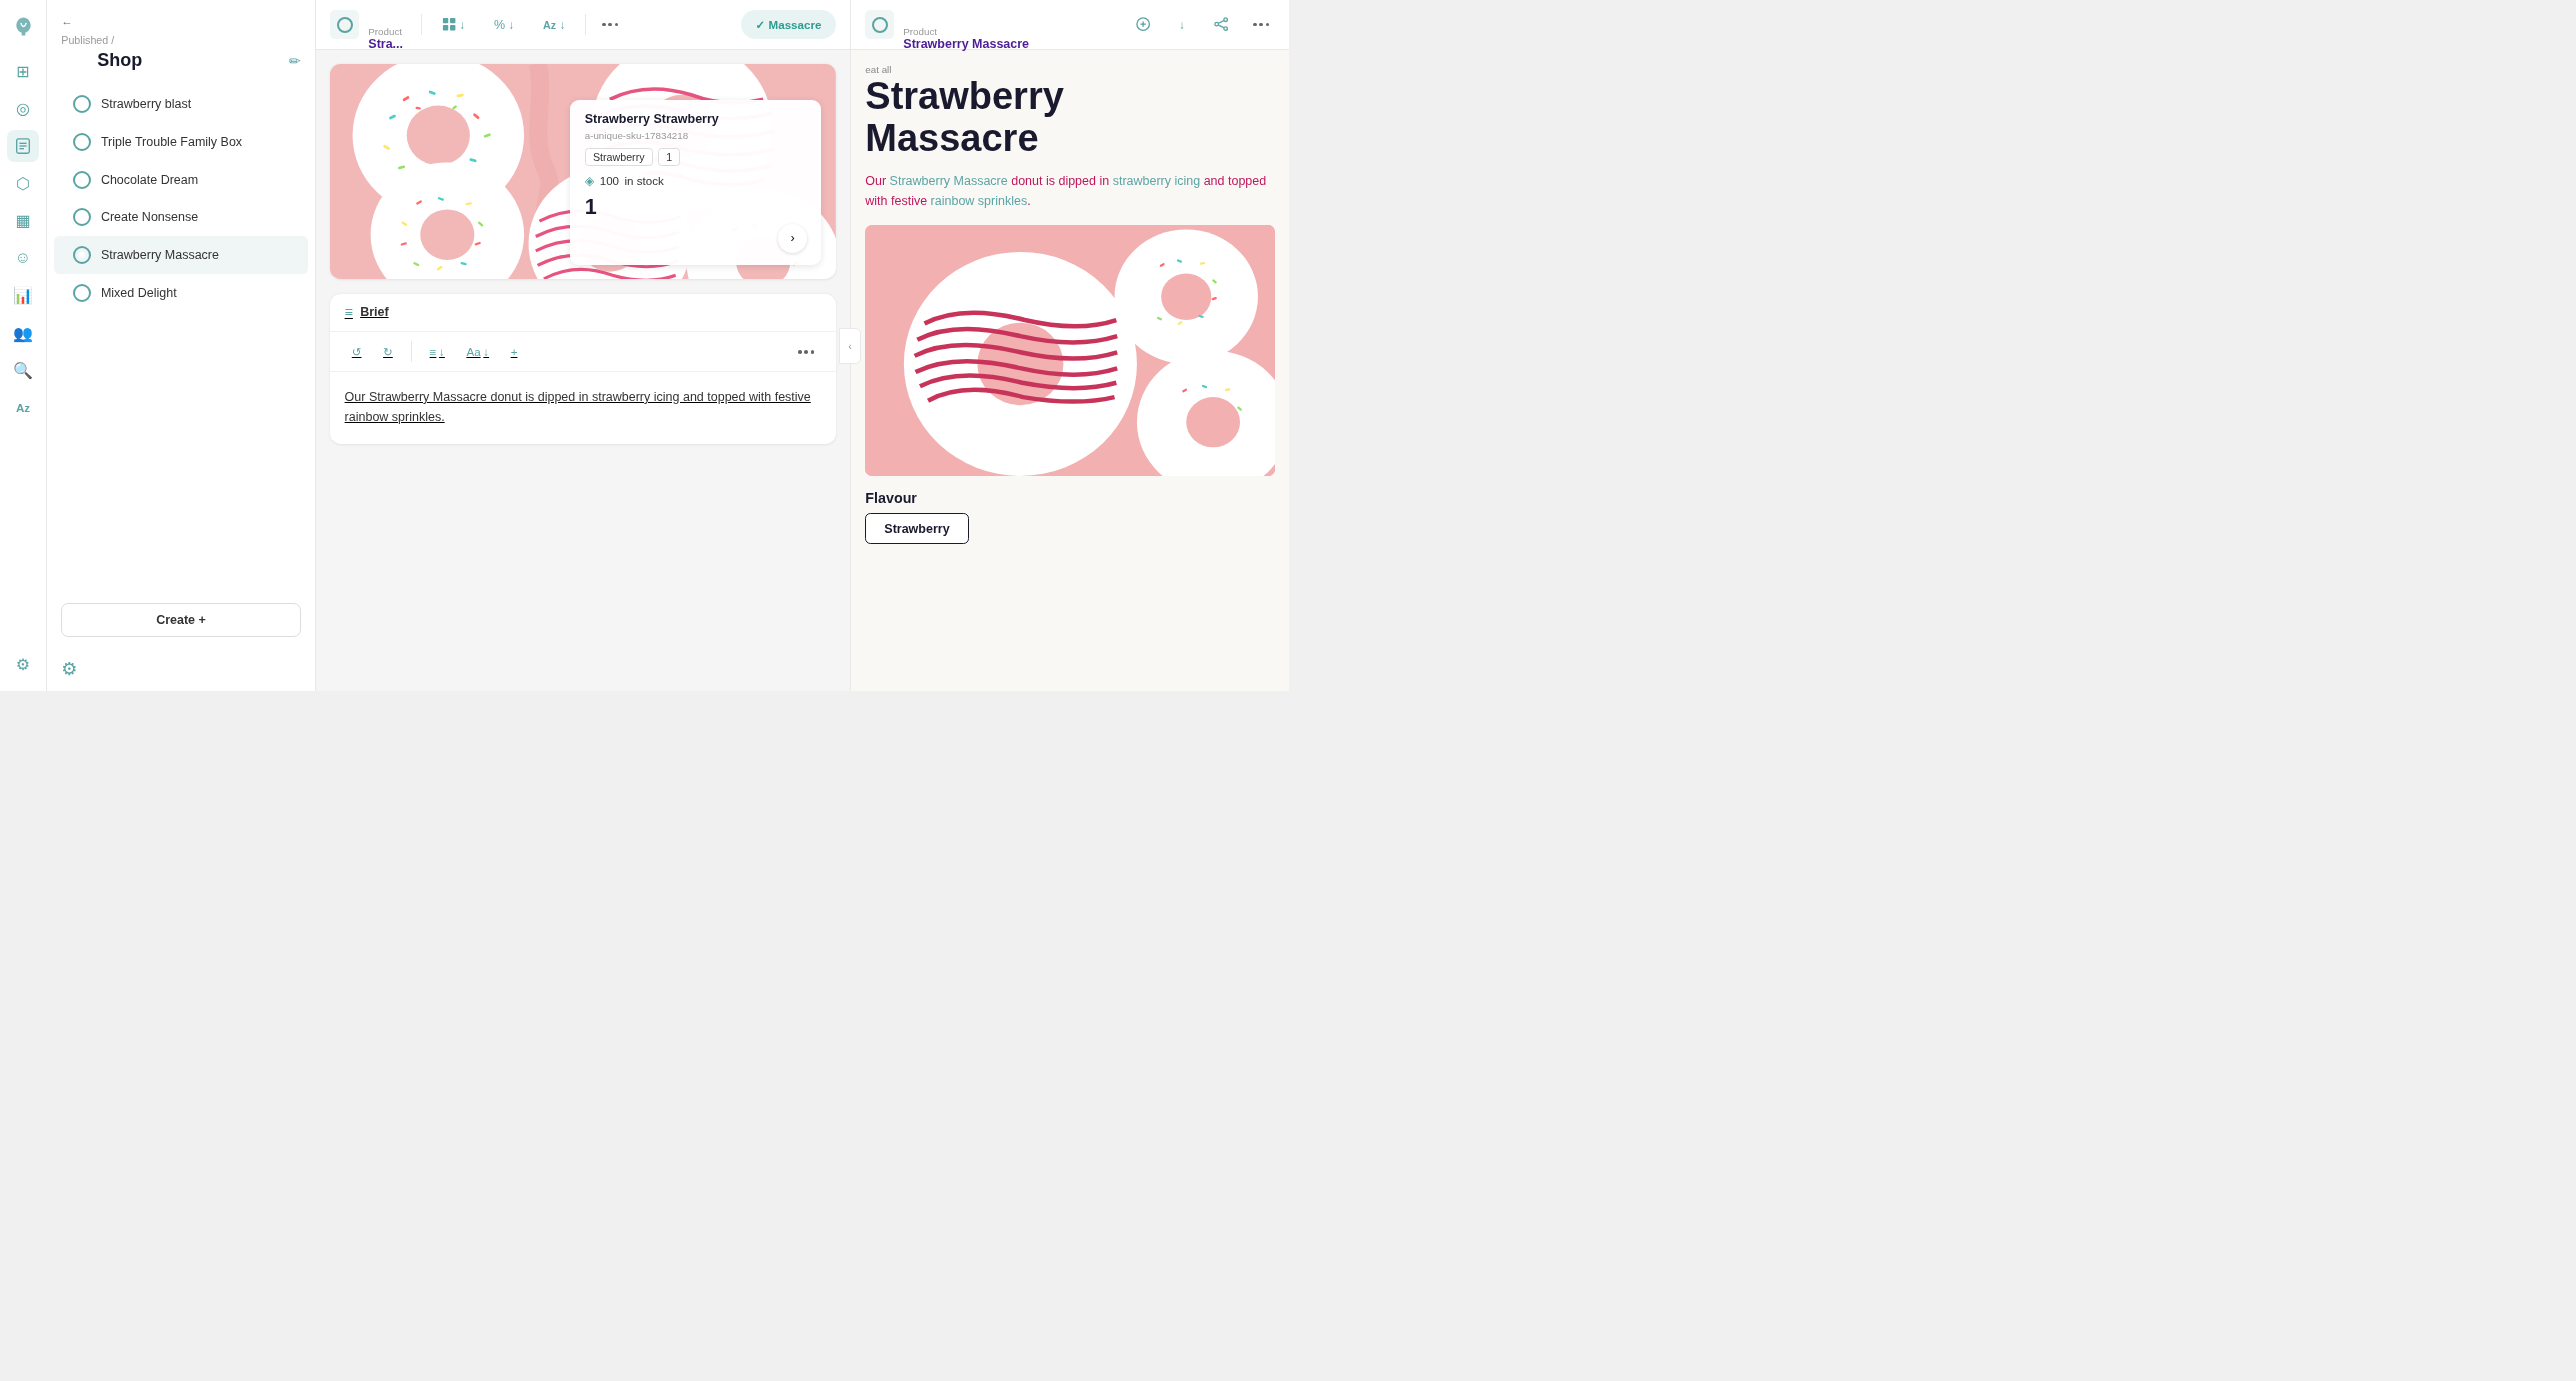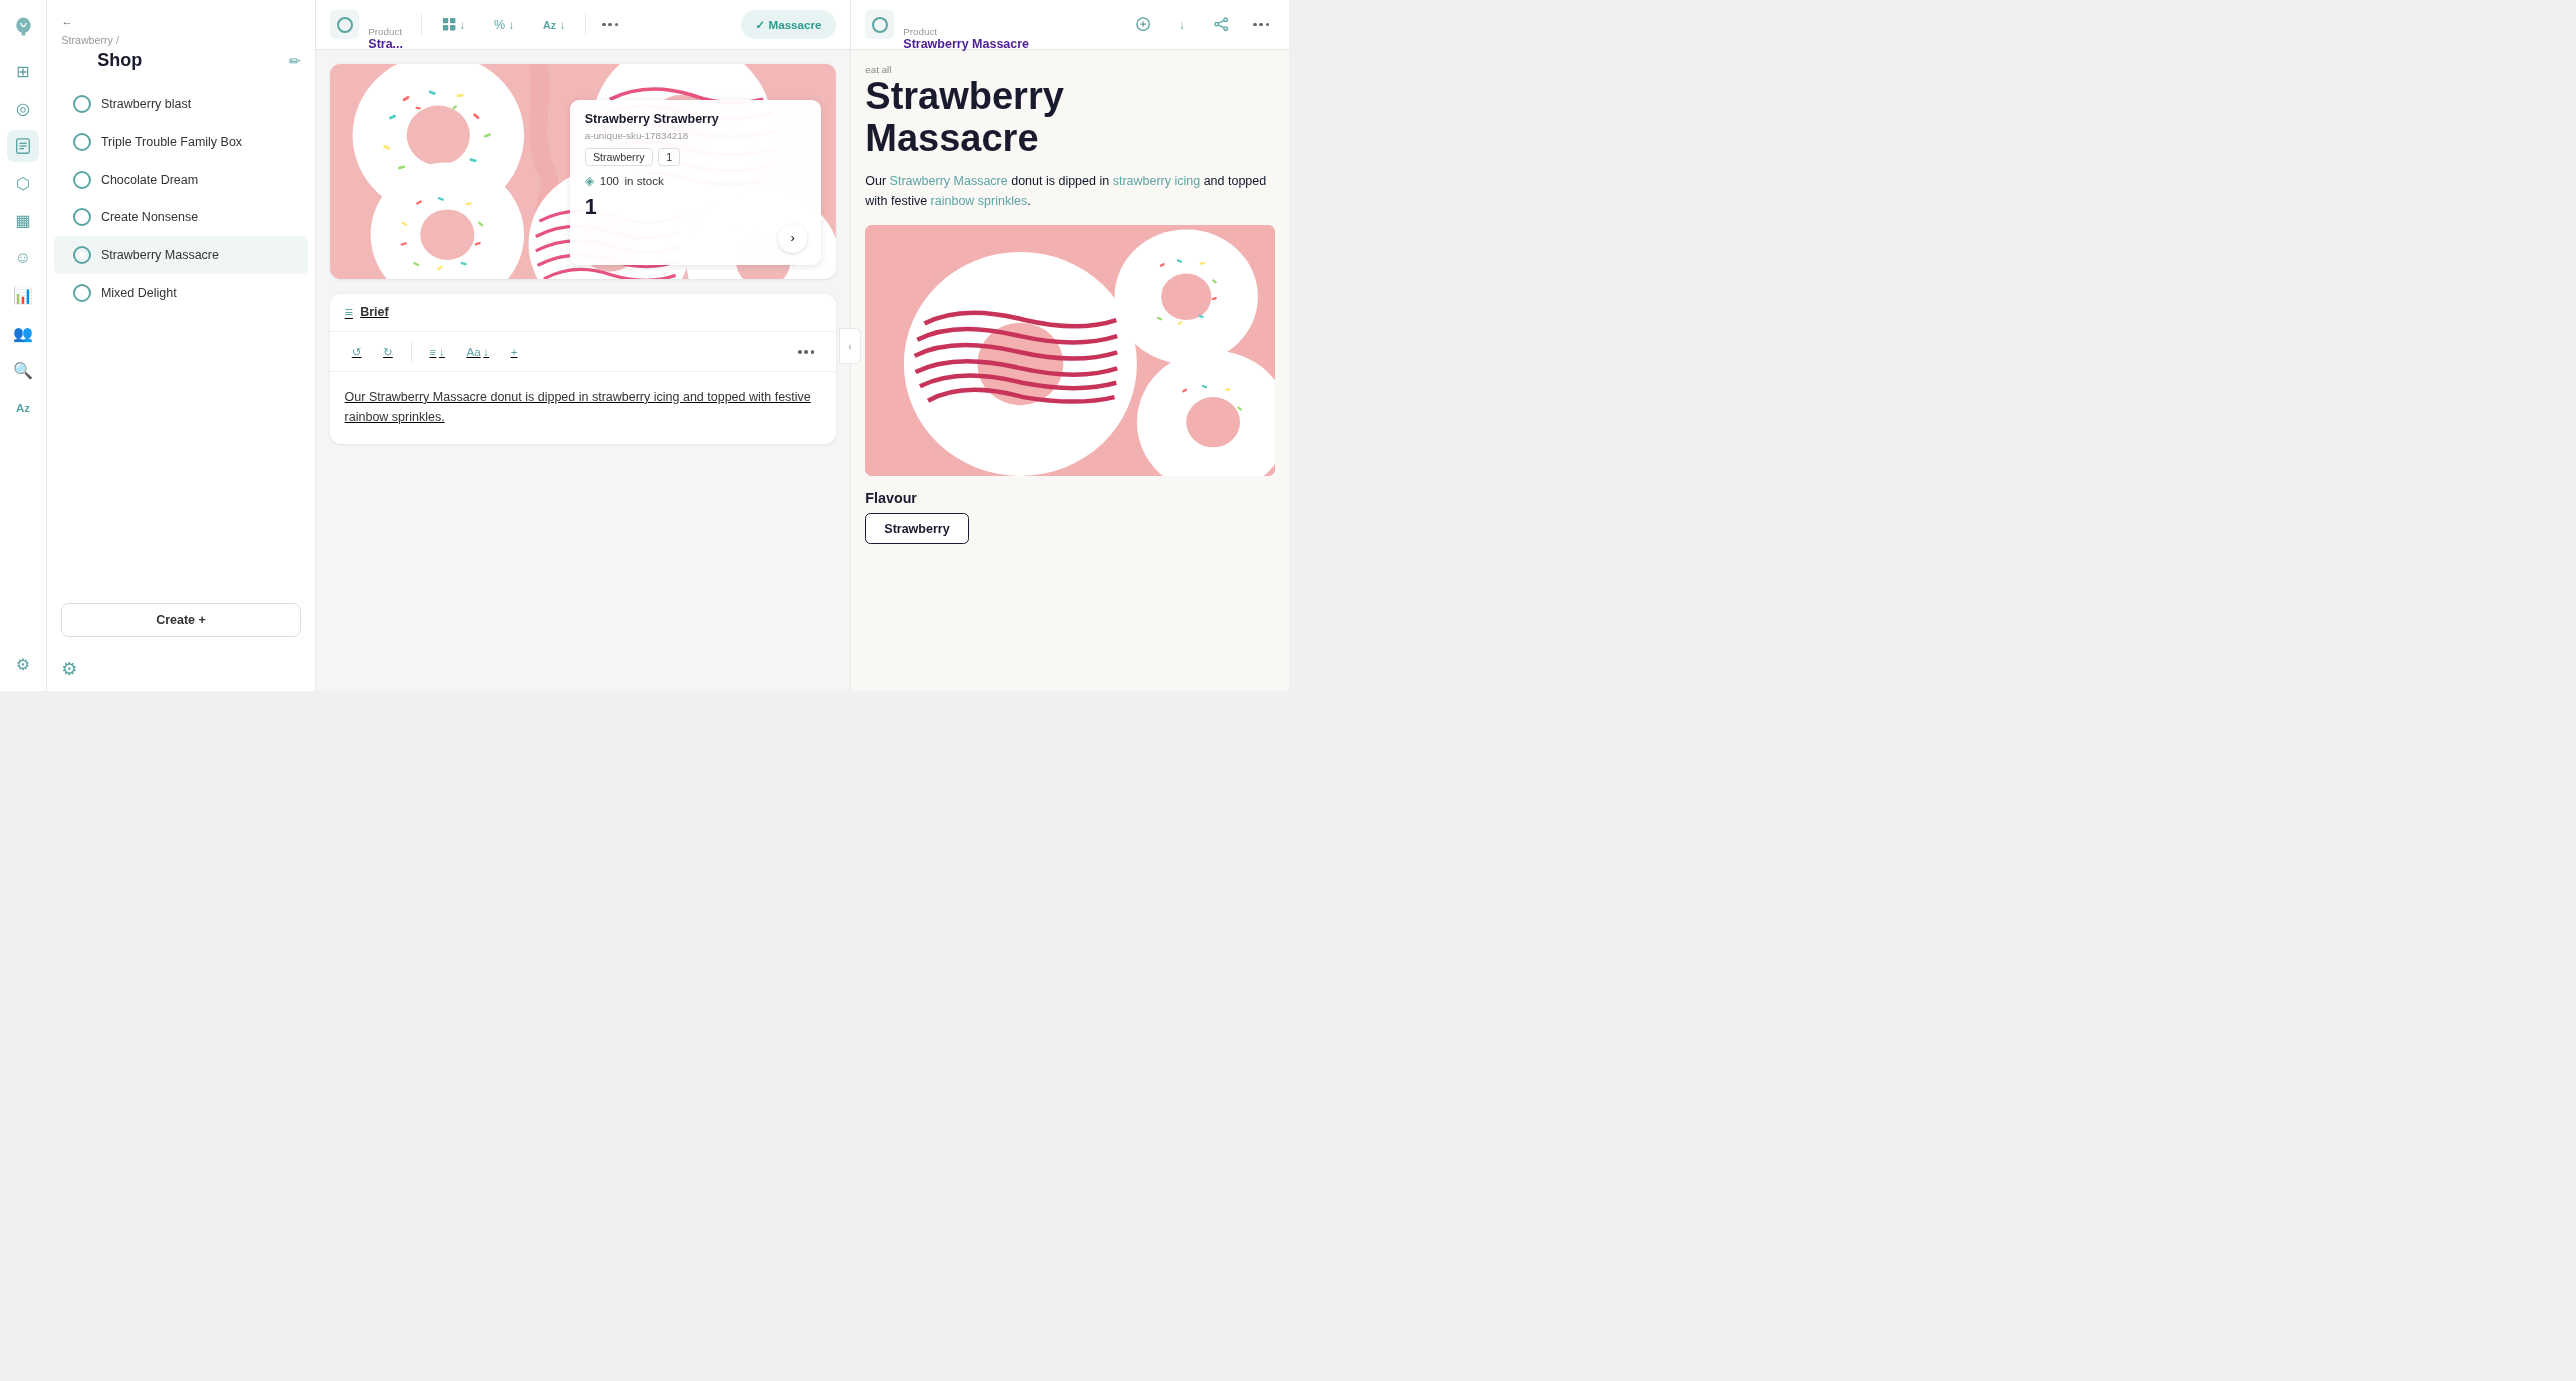--- a/index.html
+++ b/index.html
@@ -342,21 +342,21 @@
       color: #1a1a2e;
       line-height: 1.1;
       margin-bottom: 10.7px;
     }
     .preview-description {
       font-size: 12.5px;
       color: #444;
       line-height: 1.6;
       margin-bottom: 14.3px;
     }
-    .preview-description span { color: #0f172a; }
+    .preview-description span { color: #be185d; }
 
     .preview-donut-image {
       width: 100%;
       height: 251px;
       border-radius: 7.2px;
       background: linear-gradient(135deg, #f9c0c0 0%, #e89090 100%);
       overflow: hidden;
       margin-bottom: 14.3px;
       display: flex;
       align-items: center;
@@ -440,21 +440,21 @@
   <div class="app-icon" style="font-size:11.6px;font-weight:600;color:#5ba4a4;">Az</div>
   <div style="flex:1;"></div>
   <div class="app-icon">⚙</div>
 </div>
 
 <div class="catalogue-sidebar">
   <div class="catalogue-header">
     <div class="back-btn">
       <span>←</span>
     </div>
-    <div class="breadcrumb">Strawberry /</div>
+    <div class="breadcrumb">Published /</div>
     <div class="shop-title-row">
       <span class="shop-title">Shop</span>
       <span class="edit-icon">✏</span>
     </div>
   </div>
 
   <div class="catalogue-list">
 
     <div class="catalogue-item">
       <div class="catalogue-item-icon">

